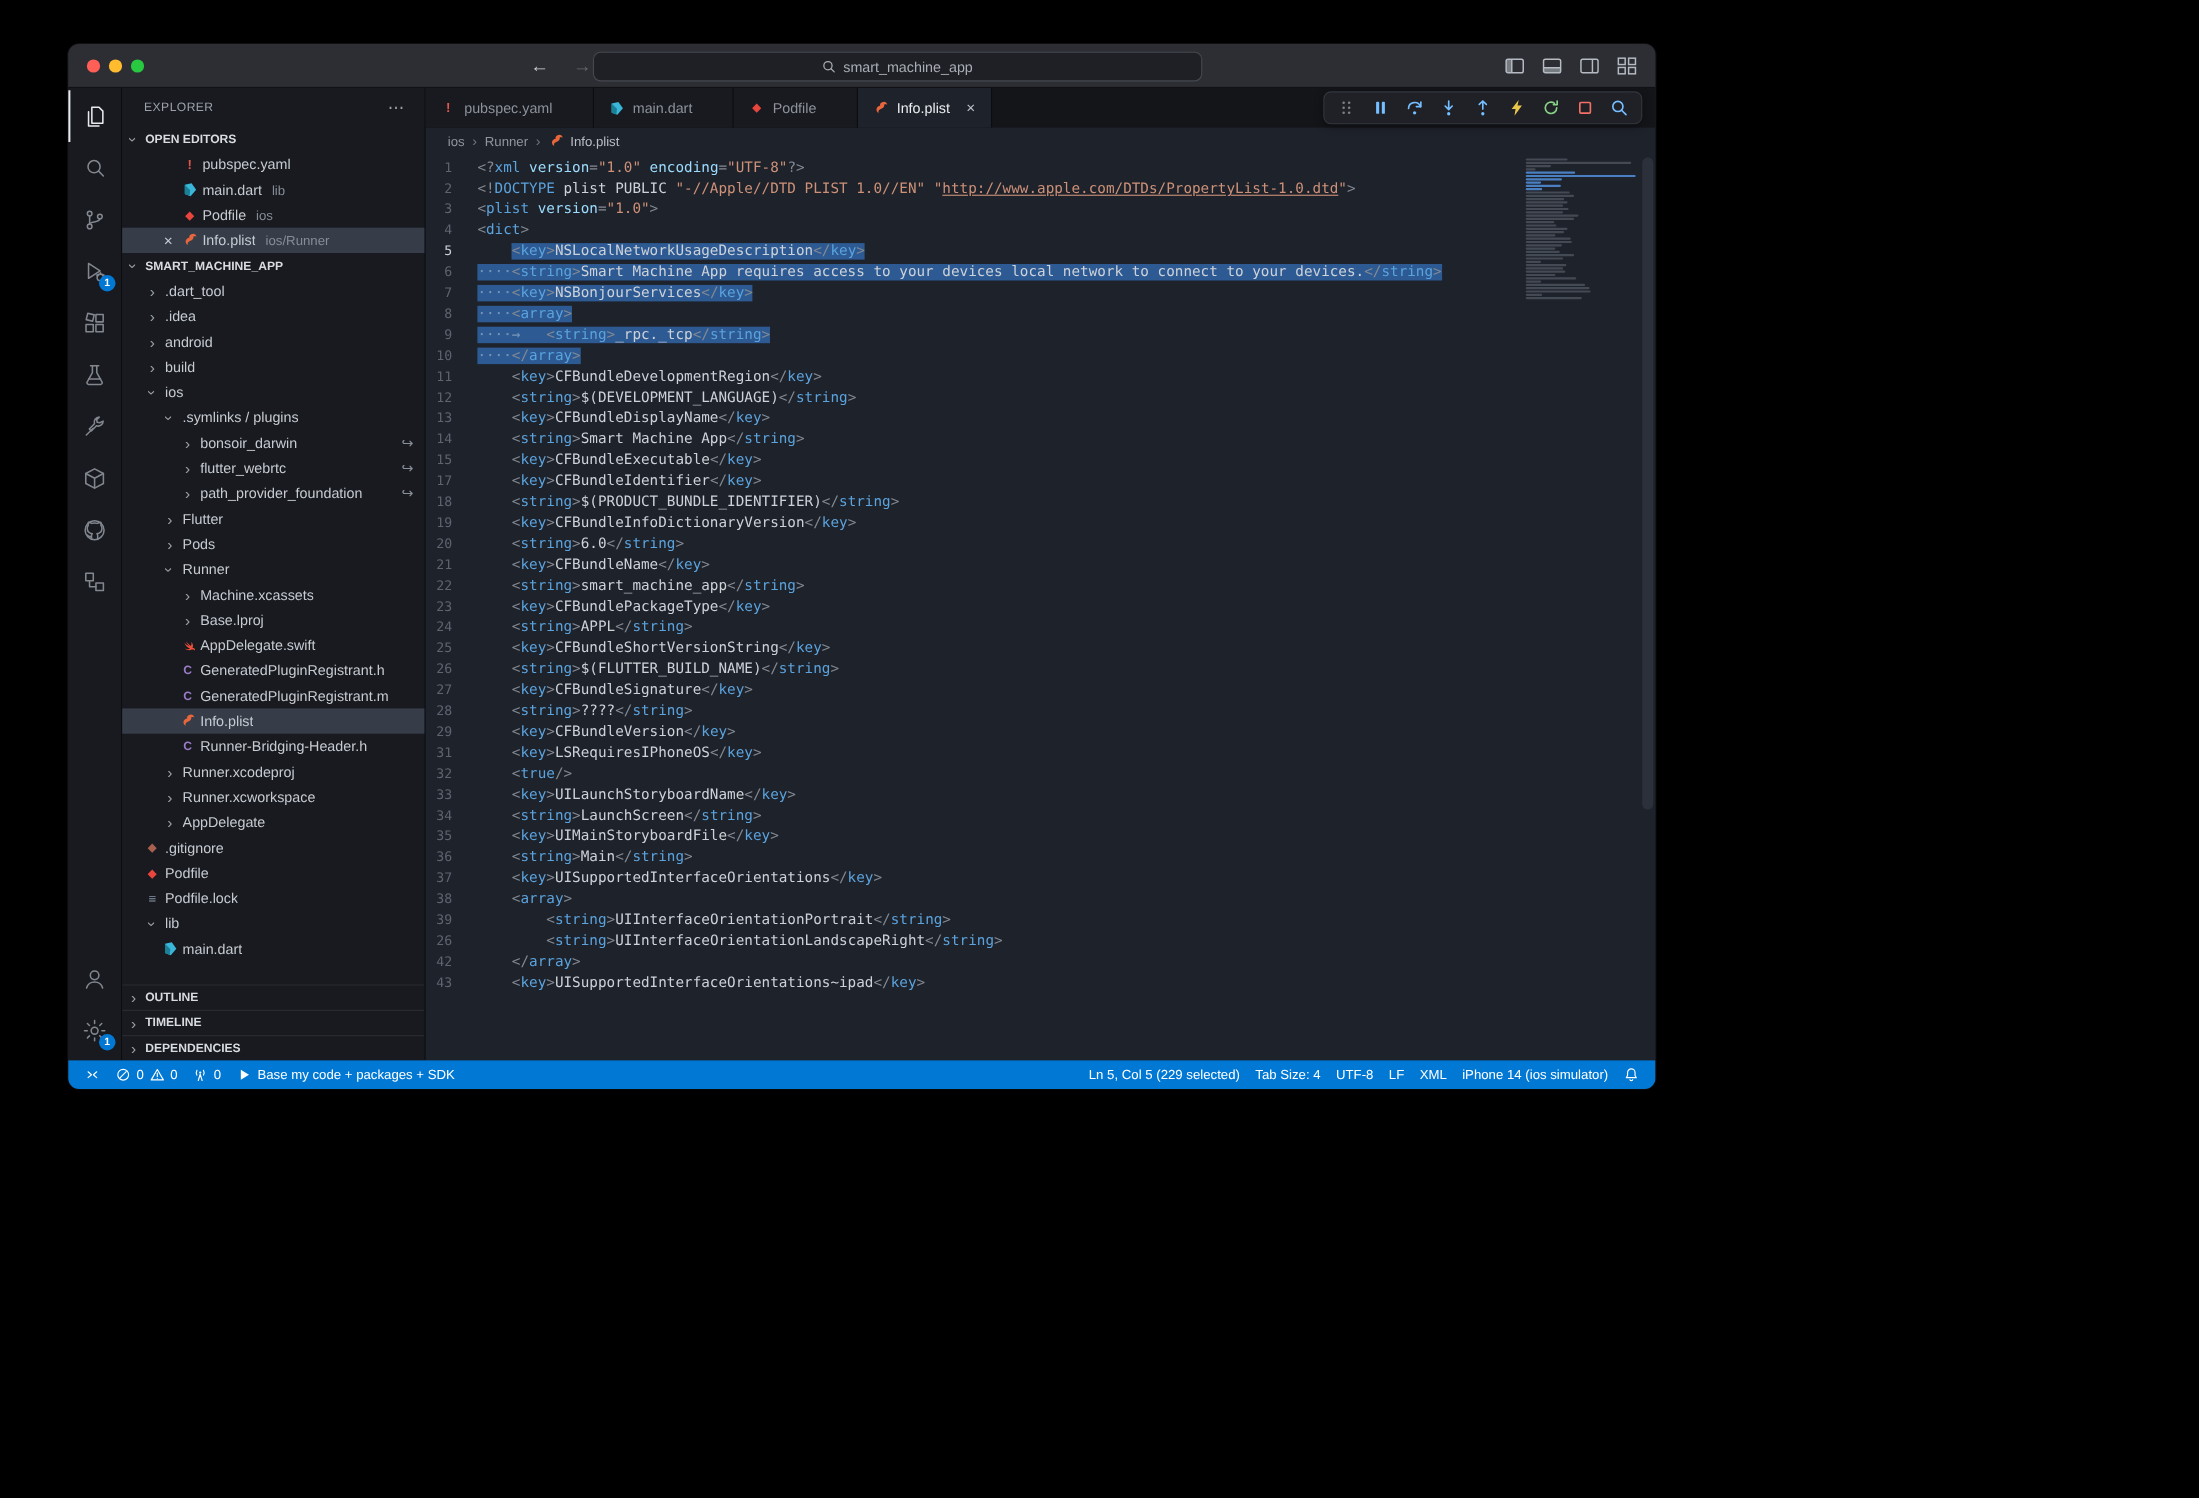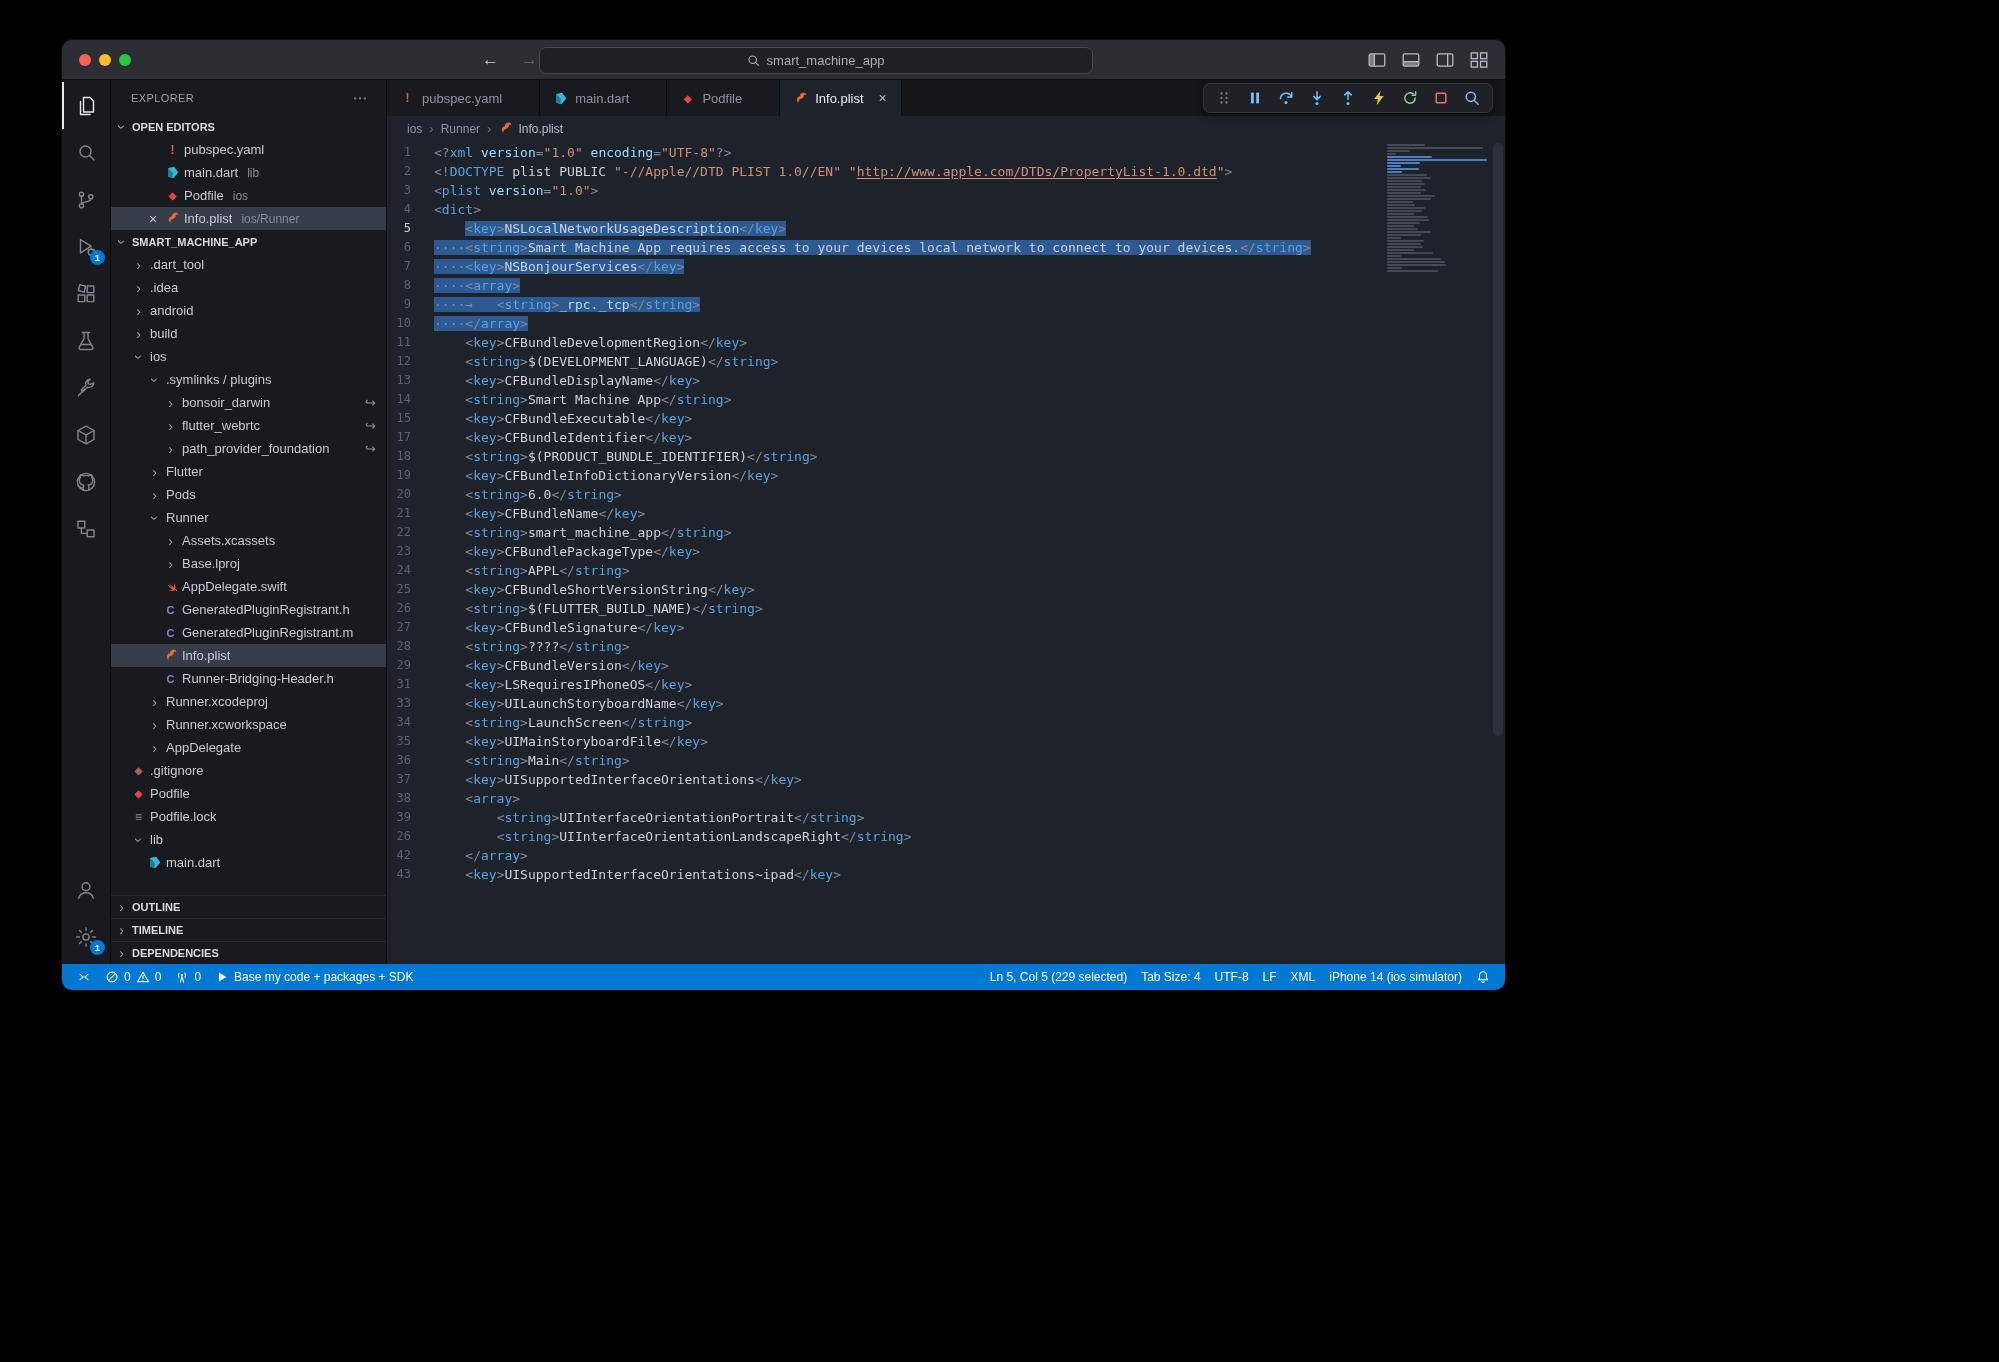--- a/index.html
+++ b/index.html
@@ -321,21 +321,21 @@
           <div class="row" style="padding-left:36px">
             <span class="chev">›</span>
             <span class="label">Pods</span>
           </div>
           <div class="row" style="padding-left:36px">
             <span class="chev open">›</span>
             <span class="label">Runner</span>
           </div>
           <div class="row" style="padding-left:52px">
             <span class="chev">›</span>
-            <span class="label">Assets.xcassets</span>
+            <span class="label">Machine.xcassets</span>
           </div>
           <div class="row" style="padding-left:52px">
             <span class="chev">›</span>
             <span class="label">Base.lproj</span>
           </div>
           <div class="row" style="padding-left:52px">
             <svg class="fic" viewBox="0 0 16 16">
               <path fill="#f05138" d="M12.8 10.8c1-1.9.5-4.2-1.3-6.2.6 1.7.4 3.2-.4 4.3C9.6 7.5 8 6 6.2 4.2c1 1.9 2.4 3.6 3.9 5C8.5 8.5 6.5 7.4 4.8 5.9c1.3 2.5 3.4 4.5 5.8 5.6-1.5.6-3.3.5-5.1-.2 1.8 1.6 4.5 2 6.6 1 .7-.3 1.4-.2 2 .2l.8.7.3-1.2c-.2-.6-.7-1-1.4-1.2z"></path>
             </svg>
             <span class="label">AppDelegate.swift</span>
@@ -629,20 +629,24 @@
               <span class="ln">28</span>
               <span class="code">    <i class="pun">&lt;</i><i class="tag">string</i><i class="pun">&gt;</i>????<i class="pun">&lt;/</i><i class="tag">string</i><i class="pun">&gt;</i></span>
             </div>
             <div class="cl">
               <span class="ln">29</span>
               <span class="code">    <i class="pun">&lt;</i><i class="tag">key</i><i class="pun">&gt;</i>CFBundleVersion<i class="pun">&lt;/</i><i class="tag">key</i><i class="pun">&gt;</i></span>
             </div>
             <div class="cl">
               <span class="ln">31</span>
               <span class="code">    <i class="pun">&lt;</i><i class="tag">key</i><i class="pun">&gt;</i>LSRequiresIPhoneOS<i class="pun">&lt;/</i><i class="tag">key</i><i class="pun">&gt;</i></span>
+            </div>
+            <div class="cl">
+              <span class="ln">32</span>
+              <span class="code">    <i class="pun">&lt;</i><i class="tag">true</i><i class="pun">/&gt;</i></span>
             </div>
             <div class="cl">
               <span class="ln">33</span>
               <span class="code">    <i class="pun">&lt;</i><i class="tag">key</i><i class="pun">&gt;</i>UILaunchStoryboardName<i class="pun">&lt;/</i><i class="tag">key</i><i class="pun">&gt;</i></span>
             </div>
             <div class="cl">
               <span class="ln">34</span>
               <span class="code">    <i class="pun">&lt;</i><i class="tag">string</i><i class="pun">&gt;</i>LaunchScreen<i class="pun">&lt;/</i><i class="tag">string</i><i class="pun">&gt;</i></span>
             </div>
             <div class="cl">

